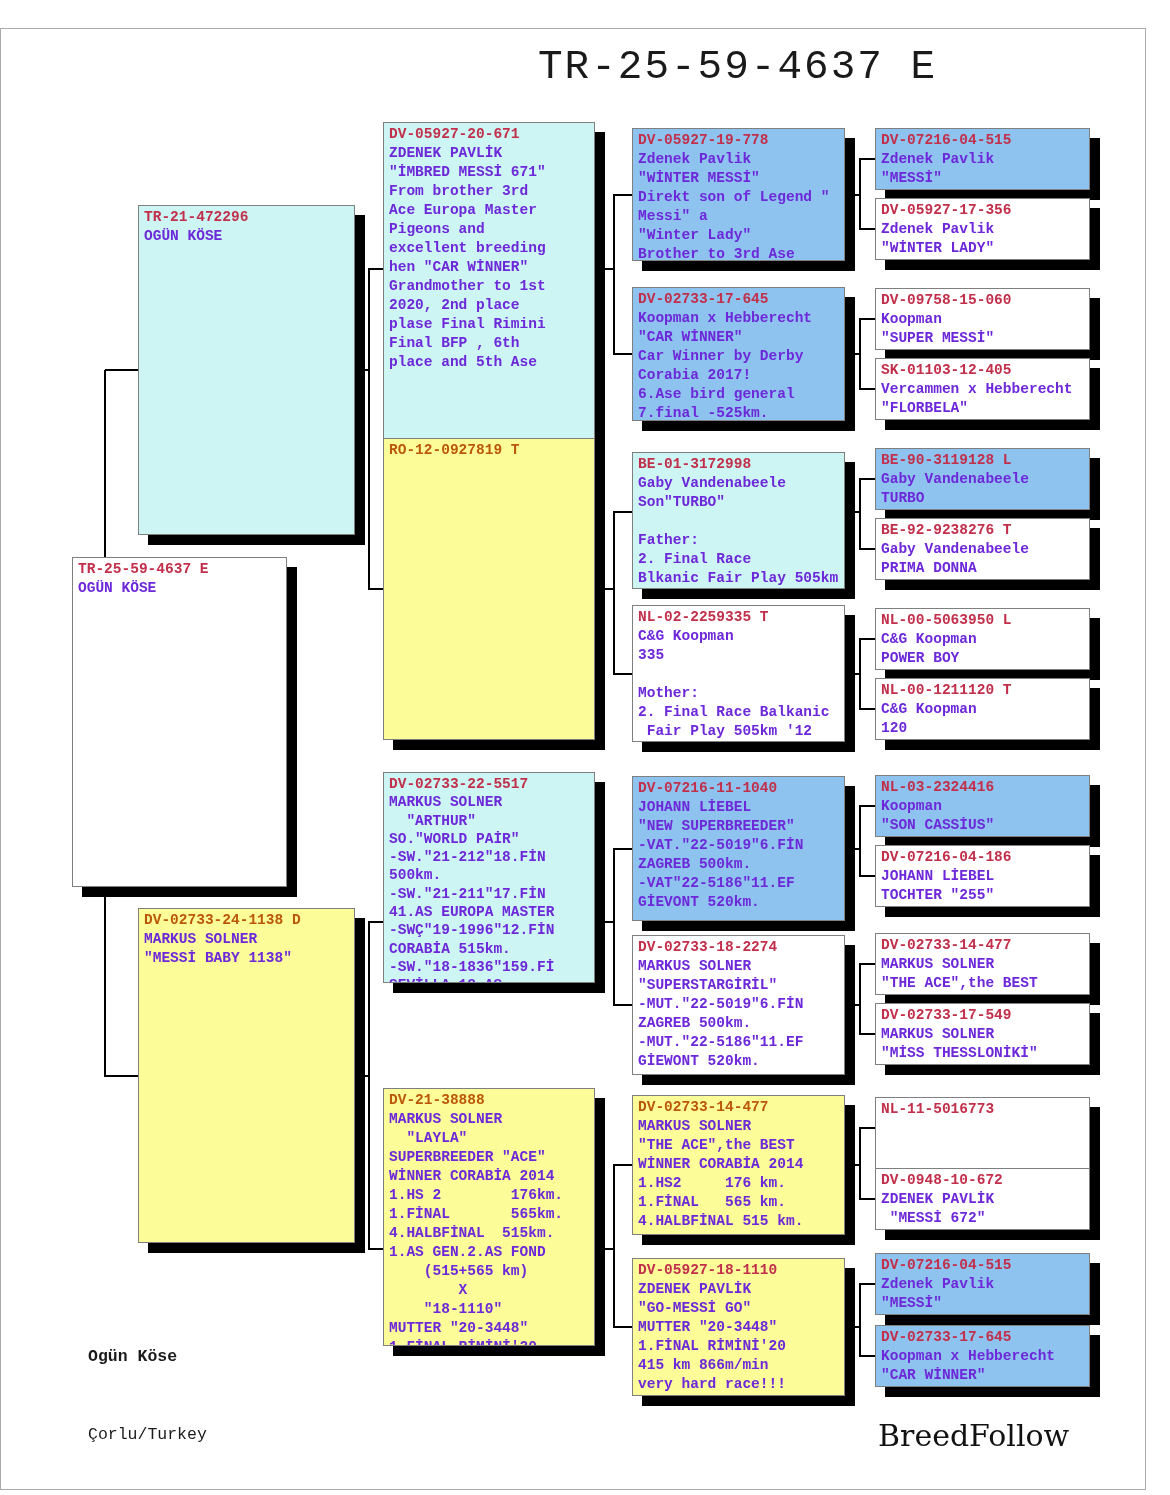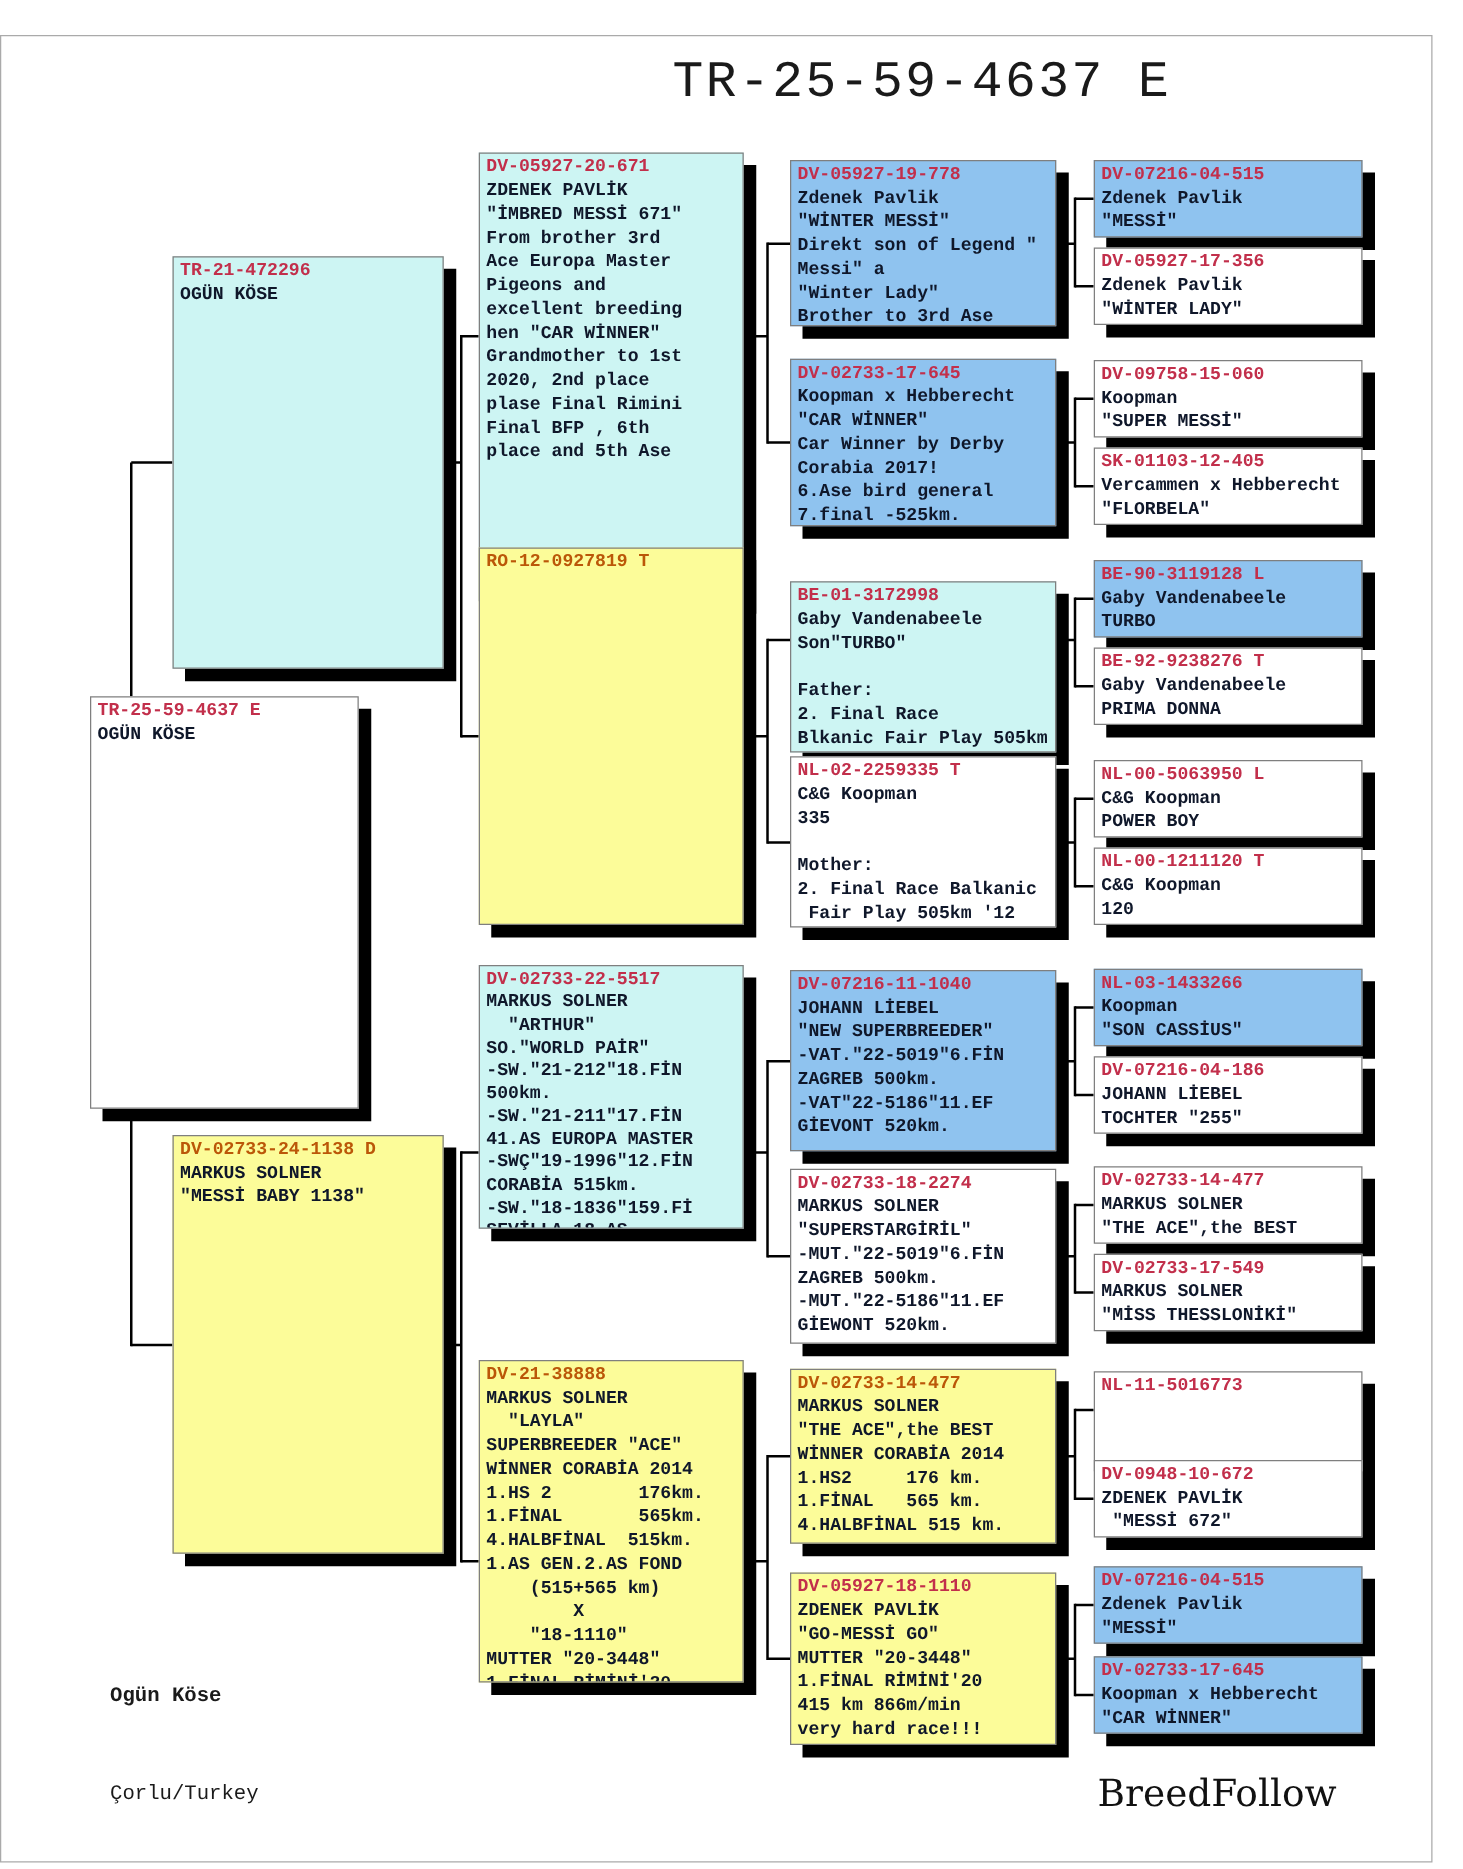--- a/index.html
+++ b/index.html
@@ -11,21 +11,21 @@
         color:#1a1a1a;white-space:pre;}
   .box{position:absolute;box-sizing:border-box;border:1px solid #7f7f7f;
         box-shadow:10px 10px 0 #000000;padding:2px 5px;overflow:hidden;}
   .f-cyan{background:#cdf5f3;}
   .f-blue{background:#8fc3ef;}
   .f-yellow{background:#fcfc99;}
   .f-white{background:#ffffff;}
   .hdr{font-size:14.5px;line-height:19px;font-weight:bold;white-space:pre;}
   .h-red{color:#c22f4b;}
   .h-orange{color:#bb5708;}
-  .bd{font-size:14.5px;line-height:19px;font-weight:bold;white-space:pre;color:#0f172a;}
+  .bd{font-size:14.5px;line-height:19px;font-weight:bold;white-space:pre;color:#6d28d9;}
   .cline{position:absolute;background:#000;}
   .footer{position:absolute;left:88px;top:1292px;color:#1a1a1a;font-size:16.5px;
         line-height:26px;white-space:pre;}
   .footer .fname{font-weight:bold;}
   .logo{position:absolute;left:878px;top:1418px;font-family:"DejaVu Serif","Liberation Serif",serif;
         font-size:30px;color:#111;}
 </style>
 </head>
 <body>
 
@@ -171,21 +171,21 @@
       </div>
       <div class="box f-blue" style="left: 632px; top: 287px; width: 213px; height: 134px;">
         <div class="hdr h-red">DV-02733-17-645</div>
         <div class="bd">Koopman x Hebberecht
 "CAR WİNNER"
 Car Winner by Derby
 Corabia 2017!
 6.Ase bird general
 7.final -525km.</div>
       </div>
-      <div class="box f-cyan" style="left: 632px; top: 465px; width: 213px; height: 137px;">
+      <div class="box f-cyan" style="left: 632px; top: 452px; width: 213px; height: 137px;">
         <div class="hdr h-red">BE-01-3172998</div>
         <div class="bd">Gaby Vandenabeele
 Son"TURBO"
 
 Father:
 2. Final Race
 Blkanic Fair Play 505km</div>
       </div>
       <div class="box f-white" style="left: 632px; top: 605px; width: 213px; height: 137px;">
         <div class="hdr h-red">NL-02-2259335 T</div>
@@ -266,21 +266,21 @@
         <div class="hdr h-red">NL-00-5063950 L</div>
         <div class="bd">C&amp;G Koopman
 POWER BOY</div>
       </div>
       <div class="box f-white" style="left: 875px; top: 678px; width: 215px; height: 62px;">
         <div class="hdr h-red">NL-00-1211120 T</div>
         <div class="bd">C&amp;G Koopman
 120</div>
       </div>
       <div class="box f-blue" style="left: 875px; top: 775px; width: 215px; height: 62px;">
-        <div class="hdr h-red">NL-03-1433266</div>
+        <div class="hdr h-red">NL-03-2324416</div>
         <div class="bd">Koopman
 "SON CASSİUS"</div>
       </div>
       <div class="box f-white" style="left: 875px; top: 845px; width: 215px; height: 62px;">
         <div class="hdr h-red">DV-07216-04-186</div>
         <div class="bd">JOHANN LİEBEL
 TOCHTER "255"</div>
       </div>
       <div class="box f-white" style="left: 875px; top: 933px; width: 215px; height: 62px;">
         <div class="hdr h-red">DV-02733-14-477</div>

